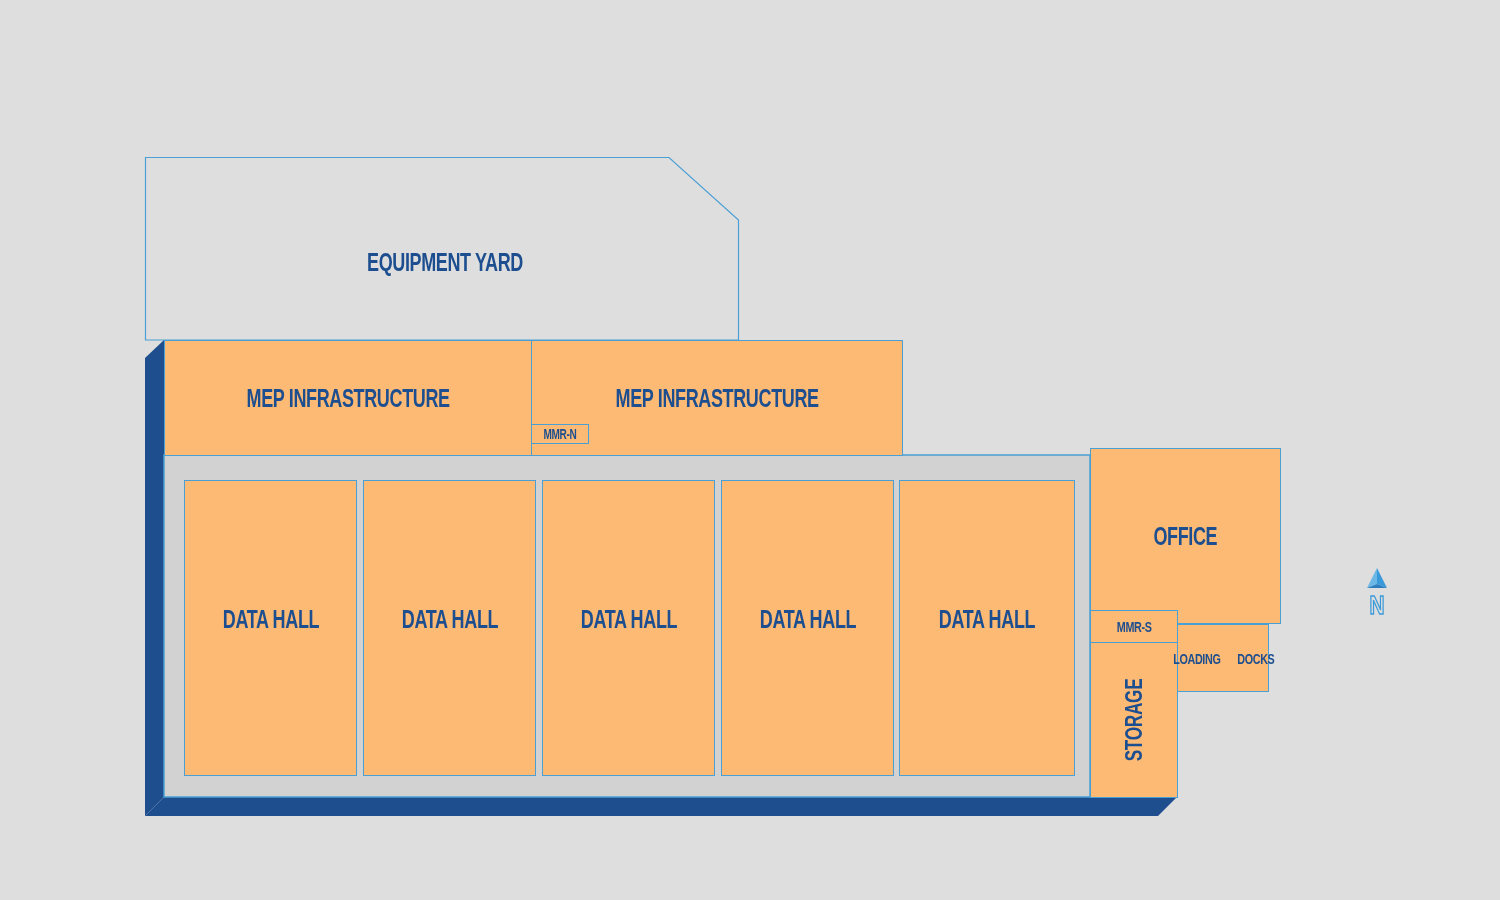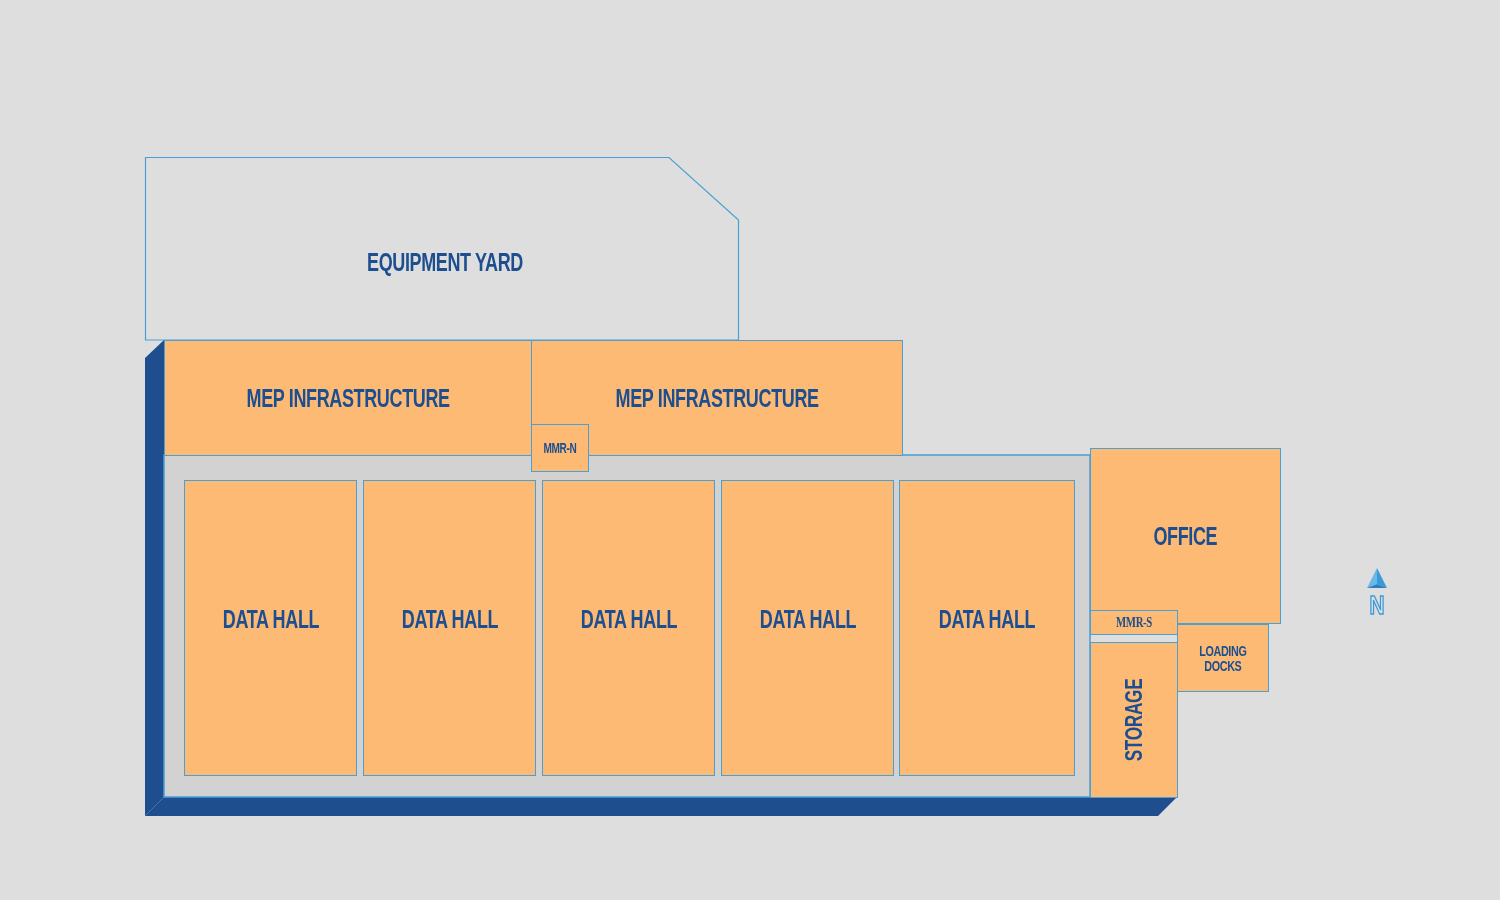--- a/index.html
+++ b/index.html
@@ -34,21 +34,21 @@
 <div class="lbl big" style="position:absolute; left:300px; top:250px; width:290px;">EQUIPMENT YARD</div>
 
 <div class="room" style="left:164px; top:340px; width:368px; height:116px;">
   <span class="lbl med">MEP INFRASTRUCTURE</span>
 </div>
 
 <div class="room" style="left:531px; top:340px; width:372px; height:116px;">
   <span class="lbl med">MEP INFRASTRUCTURE</span>
 </div>
 
-<div class="room" style="left:531px; top:424px; width:58px; height:48px;">
+<div class="room" style="left:531px; top:424px; width:58px; height:20px;">
   <span class="lbl xs">MMR-N</span>
 </div>
 
 <div class="room" style="left:184px; top:480px; width:173px; height:296px;">
   <span class="lbl med" style="position:relative; top:-9px;">DATA HALL</span>
 </div>
 <div class="room" style="left:363px; top:480px; width:173px; height:296px;">
   <span class="lbl med" style="position:relative; top:-9px;">DATA HALL</span>
 </div>
 <div class="room" style="left:542px; top:480px; width:173px; height:296px;">
@@ -58,29 +58,29 @@
   <span class="lbl med" style="position:relative; top:-9px;">DATA HALL</span>
 </div>
 <div class="room" style="left:899px; top:480px; width:176px; height:296px;">
   <span class="lbl med" style="position:relative; top:-9px;">DATA HALL</span>
 </div>
 
 <div class="room" style="left:1090px; top:448px; width:191px; height:176px;">
   <span class="lbl med">OFFICE</span>
 </div>
 
-<div class="room" style="left:1090px; top:610px; width:88px; height:25px;font-family:Liberation Serif, serif;">
+<div class="room" style="left:1090px; top:610px; width:88px; height:33px;">
   <span class="lbl sm">MMR-S</span>
 </div>
 
 <div class="room" style="left:1090px; top:642px; width:88px; height:156px;">
   <span class="lbl vert">STORAGE</span>
 </div>
 
-<div class="room" style="left:1177px; top:624px; width:92px; height:68px; flex-direction:column;">
+<div class="room" style="left:1177px; top:624px; width:92px; height:68px; flex-direction:row;">
   <span class="lbl sm">LOADING</span>
   <span class="lbl sm">DOCKS</span>
 </div>
 
 <div class="north">
   <svg width="30" height="60">
     <polygon points="15,2 5,22 15,18" fill="#6bb7e6"></polygon>
     <polygon points="15,2 25,22 15,18" fill="#3a9ad9"></polygon>
     <polygon points="5,22 25,22 15,18" fill="#2b7fc0"></polygon>
   </svg>

